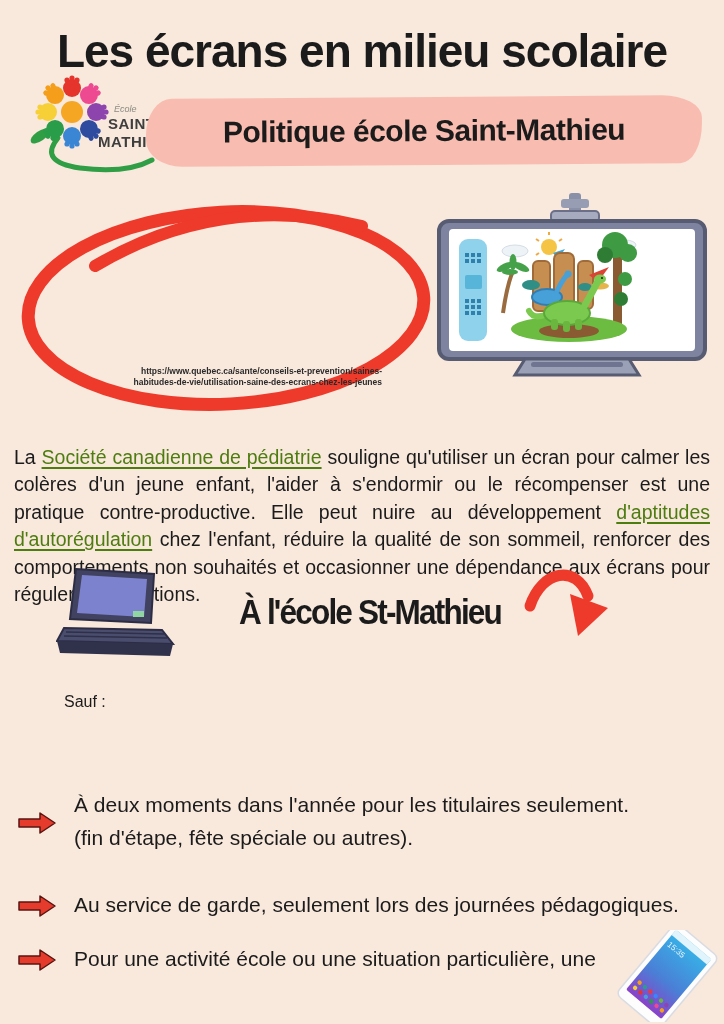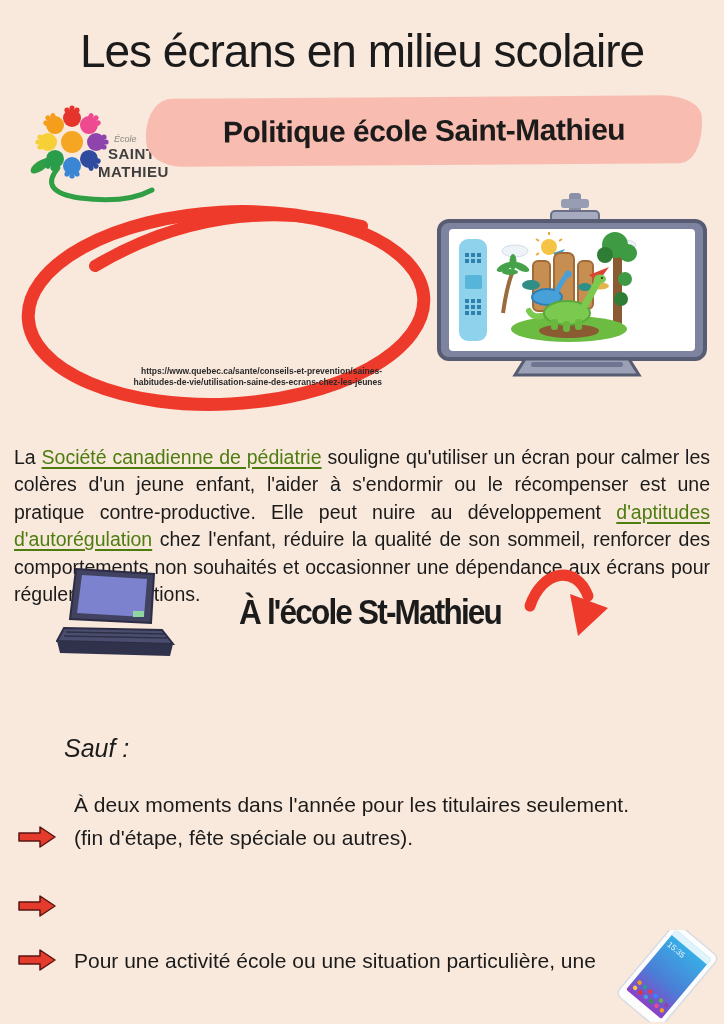--- a/index.html
+++ b/index.html
@@ -1,21 +1,21 @@
 <!DOCTYPE html>
 <html><head>
 <meta charset="utf-8">
 <style>
   html,body{margin:0;padding:0;background:#e8e0d8;}
   .page{position:relative;width:724px;height:1024px;background:#f9e8dc;overflow:hidden;
         font-family:"Liberation Sans",sans-serif;color:#1b1b1b;}
   .title{position:absolute;top:24px;left:0;width:100%;margin:0;text-align:center;
-         font-size:46px;font-weight:400;letter-spacing:-1px;}
-  
-  .logo{position:absolute;left:22px;top:94px;width:160px;height:122px;}
+         font-size:46px;font-weight:700;letter-spacing:-1px;}
+  
+  .logo{position:absolute;left:22px;top:64px;width:160px;height:122px;}
   .logo-svg{position:absolute;left:0;top:0;}
   .logo-ecole{position:absolute;left:92px;top:40px;font-size:9px;color:#8b8b80;font-style:italic;}
   .logo-saint{position:absolute;left:86px;top:51px;font-size:15px;font-weight:700;color:#3e3e3e;letter-spacing:.5px;}
   .logo-mathieu{position:absolute;left:76px;top:69px;font-size:15px;font-weight:700;color:#3e3e3e;letter-spacing:.5px;}
   
   .subtitle-band{position:absolute;left:146px;top:97px;width:556px;height:68px;background:#f8bdb0;
                  border-radius:26px 40px 22px 36px / 36px 22px 40px 26px;display:flex;align-items:center;
                  justify-content:center;transform:rotate(-.4deg);}
   .subtitle{margin:0;font-size:30px;font-weight:800;letter-spacing:-.5px;}
   
@@ -29,22 +29,22 @@
   
   .p1{position:absolute;left:14px;top:424px;width:696px;font-size:19.5px;line-height:27.5px;text-align:justify;}
   .p2{position:absolute;left:14px;top:660px;width:696px;font-size:20px;line-height:30px;text-align:justify;}
   .red-link{color:#4d7c0f;text-decoration:underline;text-decoration-thickness:2px;text-underline-offset:3px;cursor:pointer;}
   
   .laptop{position:absolute;left:56px;top:566px;}
   .section-heading{position:absolute;left:222px;top:592px;width:296px;margin:0;text-align:center;
                    font-size:35px;font-weight:800;letter-spacing:-2px;transform:scaleX(.9);}
   .big-arrow{position:absolute;left:522px;top:562px;}
   
-  .sauf{position:absolute;left:64px;top:734px;font-size:25px;font-style:italic;}
-  .bullet{position:absolute;display:flex;gap:16px;align-items:flex-end;}
+  .sauf{position:absolute;left:64px;top:693px;font-size:16px;}
+  .bullet{position:absolute;display:flex;gap:16px;align-items:center;}
   .bullet .arrow-wrap{flex:0 0 auto;margin-top:7px;}
   .bullet-text{font-size:21px;line-height:33px;}
   .bullet-line{display:block;}
   .b1{left:16px;top:788px;width:690px;}
   .b2{left:16px;top:886px;width:690px;}
   .b3{left:16px;top:940px;width:600px;}
   
   .tablet{position:absolute;left:612px;top:930px;}
 </style>
 </head>
@@ -234,20 +234,23 @@
       <span class="bullet-line">(fin d'étape, fête spéciale ou autres).</span>
     </span>
   </div>
 
   <div class="bullet b2">
     <span class="arrow-wrap">
       <svg width="42" height="26" viewBox="0 0 42 26">
           <polygon points="3,9 24,9 24,3 39,13 24,23 24,17 3,17" fill="#e43b2c" stroke="#5a1410" stroke-width="1.5" stroke-linejoin="round"></polygon>
         </svg>
     </span>
+    <span class="bullet-text">
+      <span class="bullet-line">Au service de garde, seulement lors des journées pédagogiques.</span>
+    </span>
   </div>
 
   <div class="bullet b3">
     <span class="arrow-wrap">
       <svg width="42" height="26" viewBox="0 0 42 26">
           <polygon points="3,9 24,9 24,3 39,13 24,23 24,17 3,17" fill="#e43b2c" stroke="#5a1410" stroke-width="1.5" stroke-linejoin="round"></polygon>
         </svg>
     </span>
     <span class="bullet-text">
       <span class="bullet-line">Pour une activité école ou une situation particulière, une</span>

